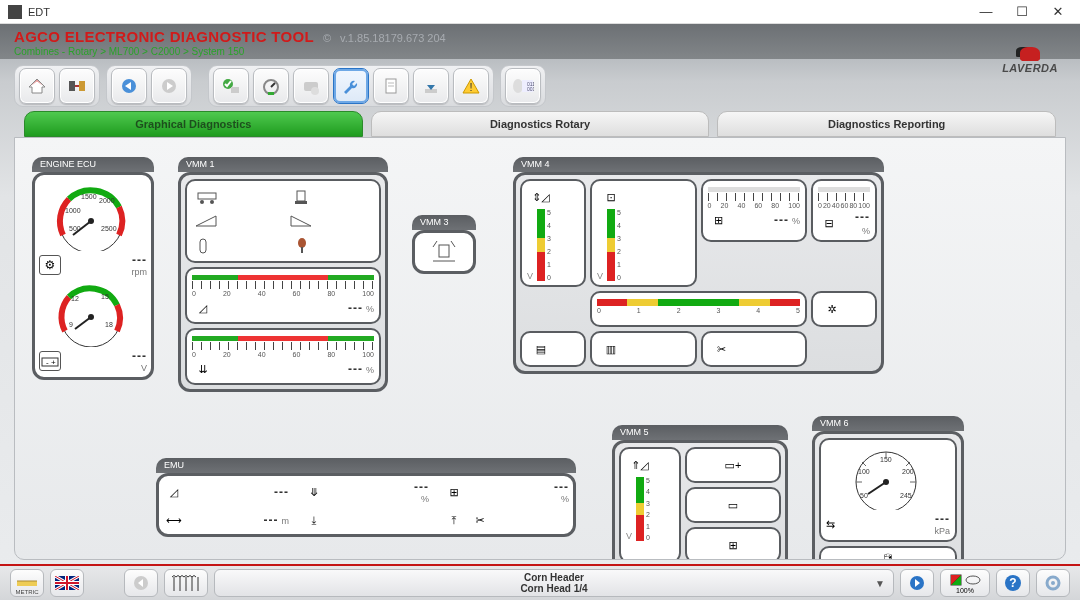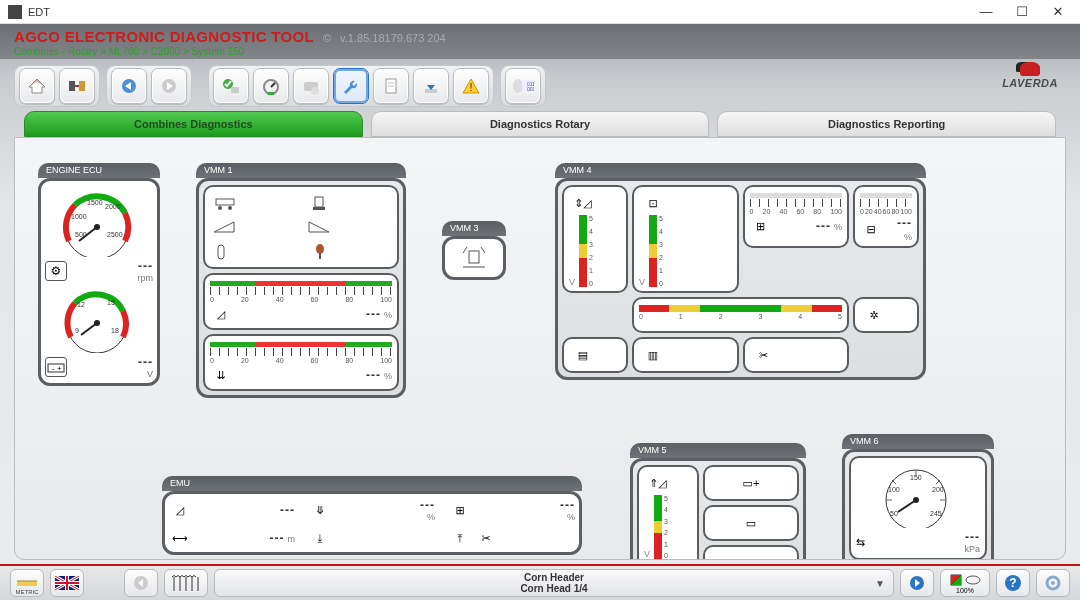--- a/index.html
+++ b/index.html
@@ -13,41 +13,41 @@
   .titlebar .winbtn { width: 36px; height: 22px; display: flex; align-items: center; justify-content: center; font-size: 13px; color: #333; cursor: pointer; }
 
   
   .app { height: 576px; background: linear-gradient(#a1a7ad, #c9cccf 10%, #e2e4e6 30%, #eaecee); display: flex; flex-direction: column; }
 
   
   .header { padding: 4px 14px 2px; color: #e8e8e8; position: relative; background: linear-gradient(#6c7074,#828689); }
   .header .app-title { font-size: 15px; font-weight: bold; color: #d11a1a; letter-spacing: .3px; }
   .header .version { font-size: 11px; color: #a7abb0; margin-left: 6px; }
   .header .breadcrumb { font-size: 10px; color: #2aa32a; margin-top: 1px; }
-  .brand { position: absolute; right: 22px; top: 38px; text-align: left; }
+  .brand { position: absolute; right: 22px; top: 23px; text-align: left; }
   .brand .blob { width: 20px; height: 14px; background: #c62020; border-radius: 40% 40% 20% 20%; margin: 0 auto 1px; box-shadow: -6px -2px 0 -2px #222; }
   .brand .name { font-size: 11px; font-style: italic; font-weight: bold; color: #4a4a4a; letter-spacing: .5px; }
 
   
   .toolbar { display: flex; gap: 6px; padding: 6px 14px 8px; align-items: center; }
   .tbtn { width: 36px; height: 36px; border-radius: 7px; background: linear-gradient(#fdfdfd,#e8e9eb); border: 1px solid #b9bcc0; display: flex; align-items: center; justify-content: center; box-shadow: inset 0 0 0 1px #fff, 0 1px 1px rgba(0,0,0,.15); cursor: pointer; }
   .tbtn.sel { border-color: #2a74c6; box-shadow: inset 0 0 0 2px #6ea8e6; background: linear-gradient(#f1f7ff,#dde9f7); }
   .tgroup { display: flex; gap: 4px; padding: 2px 4px; border-radius: 9px; background: linear-gradient(#f0f1f3,#d9dbde); border:1px solid #c4c7cb; }
   .tgap { width: 4px; }
 
   
   .tabs { display: flex; gap: 8px; padding: 0 24px; margin-top:-4px; }
   .tab { flex: 1; height: 26px; border-radius: 10px 10px 0 0; background: linear-gradient(#f6f6f6,#dedede); border: 1px solid #bcbcbc; display: flex; align-items: center; justify-content: center; font-weight: bold; font-size: 11px; color: #333; cursor: pointer; }
   .tab.active { background: linear-gradient(#4fc94f,#1f9c1f); color: #1d4f1d; border-color: #2a8a2a; }
 
   
   .content { flex: 1; margin: 0 14px 4px; background: linear-gradient(#f4f5f6,#e7e9eb); border-radius: 0 0 10px 10px; border: 1px solid #b9bcc0; padding: 8px 6px 6px; overflow: hidden; position: relative; }
 
   
-  .module { display: inline-block; vertical-align: top; margin: 17px; }
+  .module { display: inline-block; vertical-align: top; margin: 11px; }
   .mod-head { background: linear-gradient(#5b5e62,#6e7175); color: #fff; font-size: 9px; padding: 2px 8px 0; border-radius: 10px 10px 0 0; height: 15px; }
   .mod-body { background: #fff; border: 3px solid #5b5e62; border-radius: 12px; padding: 4px; position: relative; }
   .module.compound .mod-body { background: linear-gradient(#e8e9eb,#dcdee0); }
 
   
   .panel { background: #fff; border: 2px solid #595c60; border-radius: 10px; padding: 4px 5px; }
   .gauge-tiny-label { font-size: 7px; fill: #333; }
   .value-row { display:flex; align-items:center; gap:6px; margin-top:2px;}
   .value-row .ic { width:22px; height:20px; border:1px solid #555; border-radius:3px; display:flex; align-items:center;justify-content:center; font-size:12px;}
   .dash { font-weight:bold; letter-spacing:1px; color:#333; font-size:12px;}
@@ -194,21 +194,21 @@
             <ellipse cx="6" cy="9" rx="5" ry="7" fill="#ddd"></ellipse>
             <rect x="10" y="3" width="11" height="12" fill="#eef"></rect>
             <text x="15" y="9" font-size="5" fill="#557">01101</text>
             <text x="15" y="14" font-size="5" fill="#557">00100</text>
           </svg>
         </div>
     </div>
   </div>
 
   <div class="tabs">
-    <div class="tab active">Combines Diagnostics</div>
+    <div class="tab active">Graphical Diagnostics</div>
     <div class="tab">Diagnostics Rotary</div>
     <div class="tab">Diagnostics Reporting</div>
   </div>
 
   <div class="content">
 
     <div style="display:flex; gap:2px; align-items:flex-start;">
 
       <div class="module" style="width:122px;">
         <div class="mod-head">ENGINE ECU</div>

